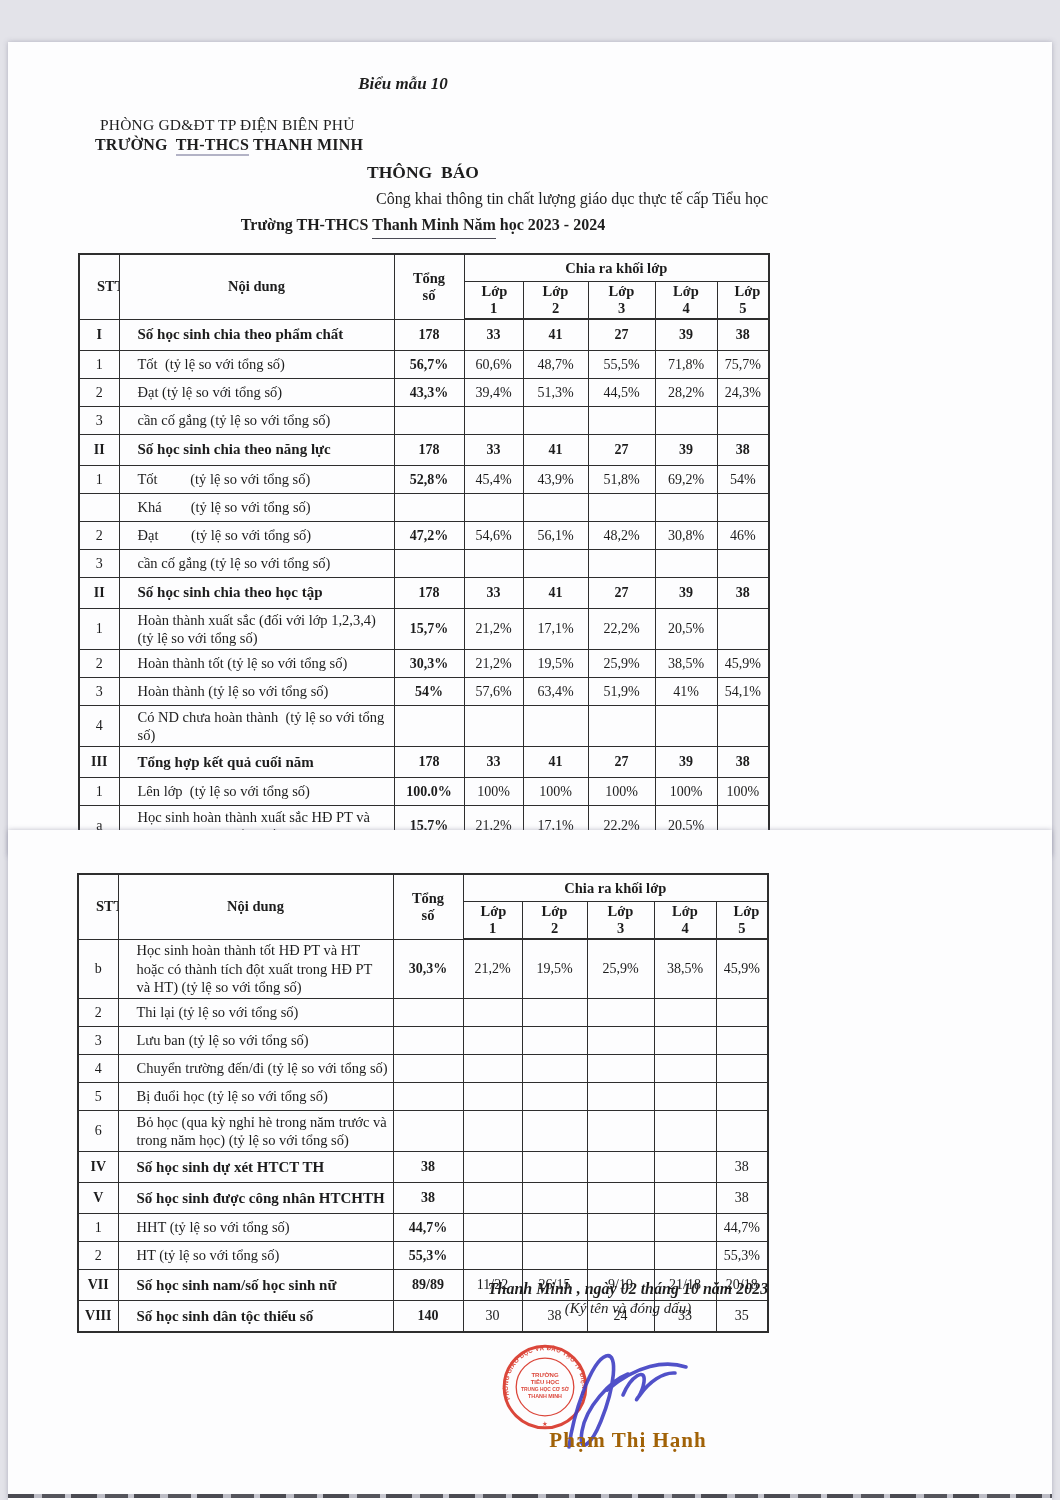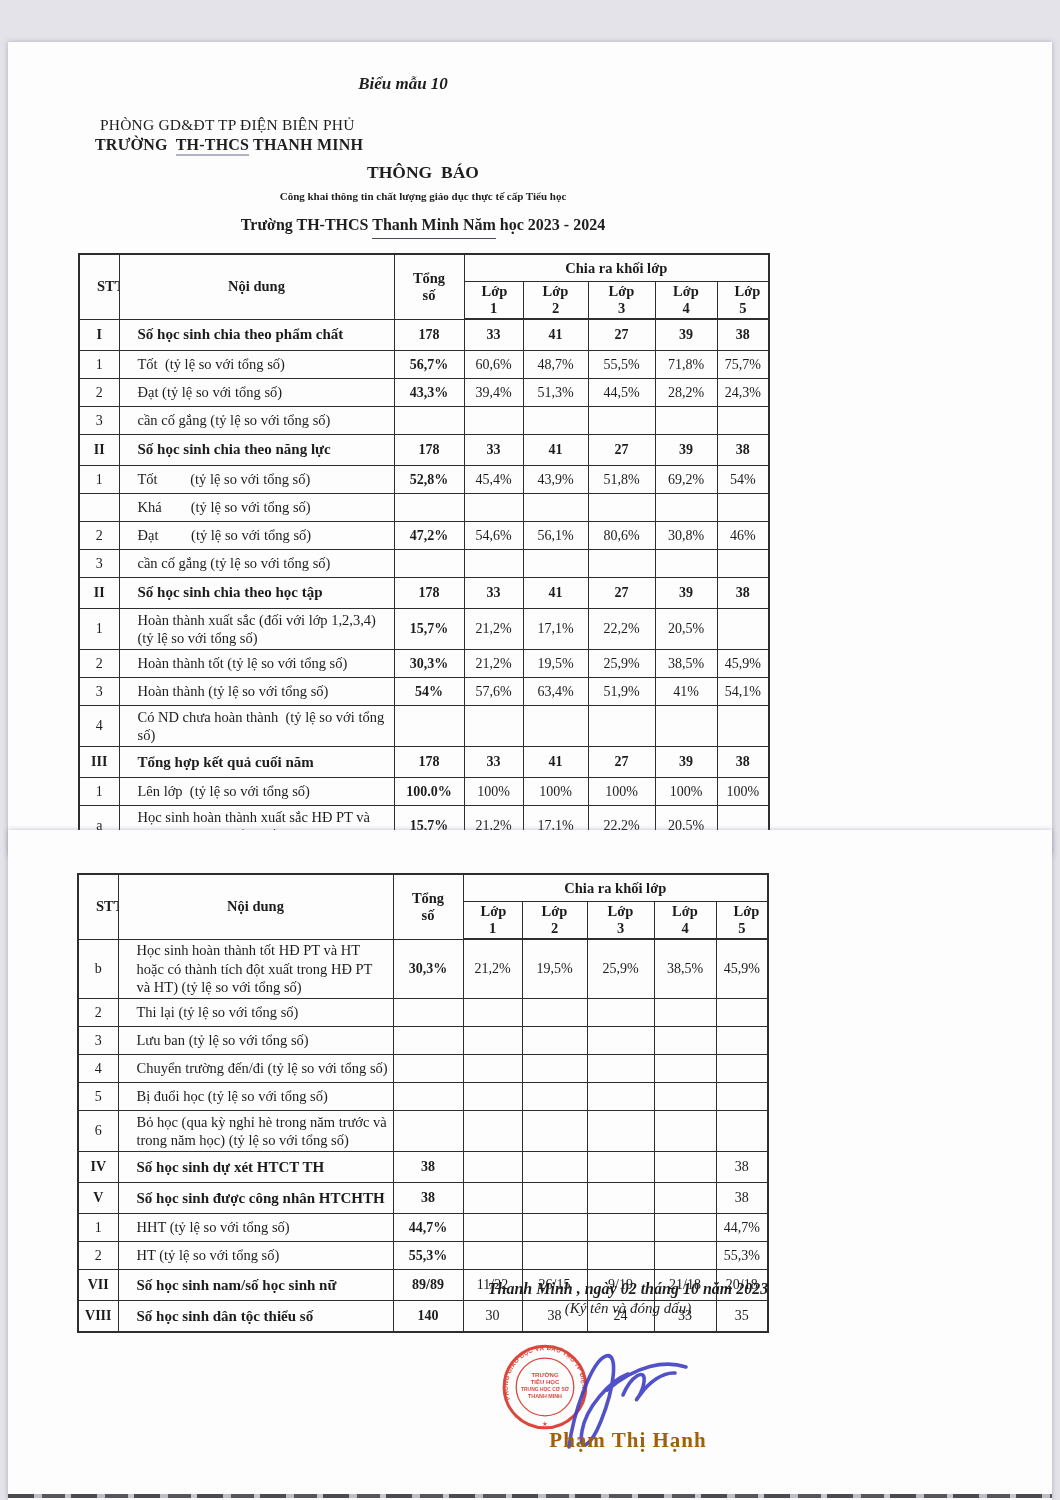--- a/index.html
+++ b/index.html
@@ -18,22 +18,22 @@
 
   
   .hdrblock{position:absolute;left:70px;top:0;width:690px;}
   .form-label{position:absolute;top:32px;left:0;width:100%;text-align:center;
     font-style:italic;font-weight:700;font-size:17px;transform:translateX(-20px);}
   .dept{position:absolute;top:74px;left:92px;font-size:15.5px;letter-spacing:.2px;}
   .school{position:absolute;top:94px;left:87px;font-size:16px;font-weight:700;letter-spacing:.2px;}
   .u-light{border-bottom:2px solid #b3b3c6;padding-bottom:1px;}
   .notice-title{position:absolute;top:120px;left:0;width:100%;text-align:center;
     font-weight:700;font-size:17.5px;}
-  .notice-sub{position:absolute;top:148px;left:0;width:100%;text-align:center;
-    font-weight:700;font-size:11px;}
+  .notice-sub{position:absolute;top:148px;left:0;width:100%;text-align:right;
+    font-weight:400;font-size:16px;}
   .notice-sub2{position:absolute;top:174px;left:0;width:100%;text-align:center;
     font-weight:700;font-size:16px;}
   .u-dark{border-bottom:1.5px solid #4a4a55;padding-bottom:5px;text-align:right;}
 
   
   table.grid{
     border-collapse:collapse;table-layout:fixed;width:690px;
     position:absolute;
     font-size:14px;color:#1c1c1c;
   }
@@ -183,21 +183,21 @@
           <td class="c-v"></td>
           <td class="c-v"></td>
         </tr>
 
         <tr>
           <td class="c-stt">2</td>
           <td class="c-label">Đạt&nbsp;&nbsp;&nbsp;&nbsp;&nbsp;&nbsp;&nbsp;&nbsp;&nbsp;(tỷ lệ so với tổng số)</td>
           <td class="c-total">47,2%</td>
           <td class="c-v">54,6%</td>
           <td class="c-v">56,1%</td>
-          <td class="c-v">80,6%</td>
+          <td class="c-v">48,2%</td>
           <td class="c-v">30,8%</td>
           <td class="c-v">46%</td>
         </tr>
 
         <tr>
           <td class="c-stt">3</td>
           <td class="c-label">cần cố gắng (tỷ lệ so với tổng số)</td>
           <td class="c-total"></td>
           <td class="c-v"></td>
           <td class="c-v"></td>

